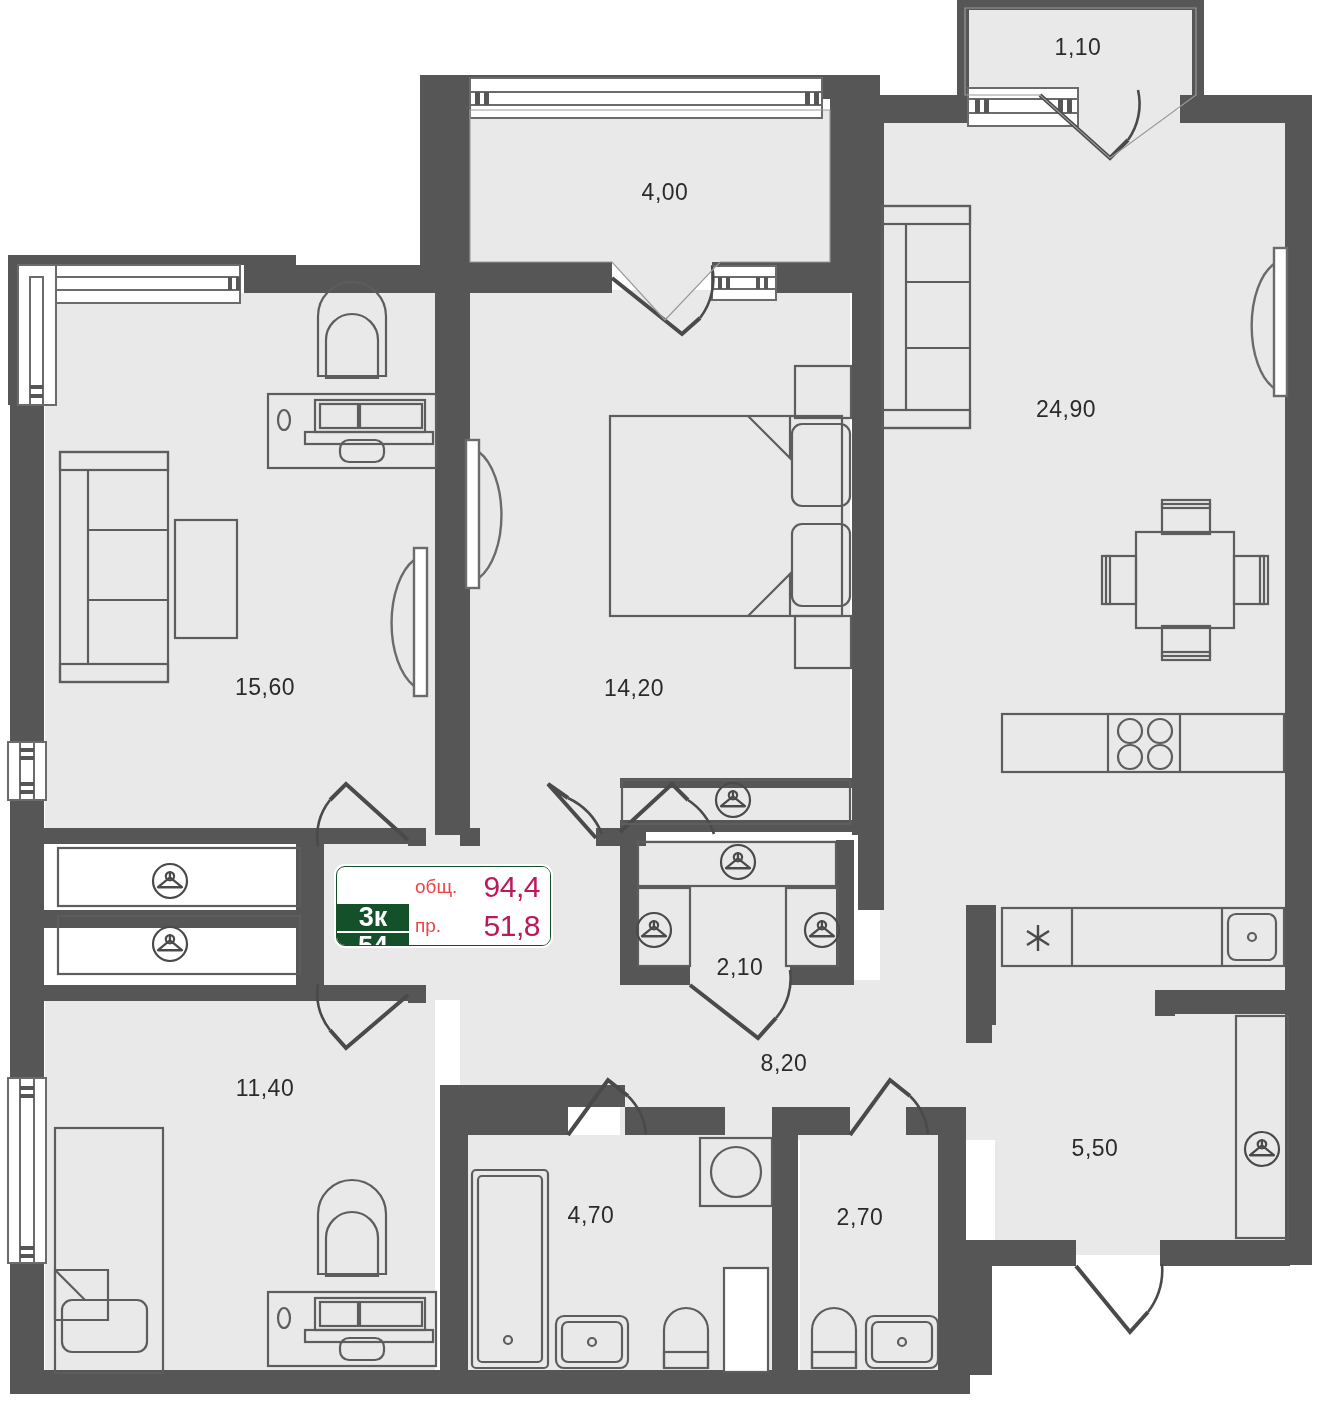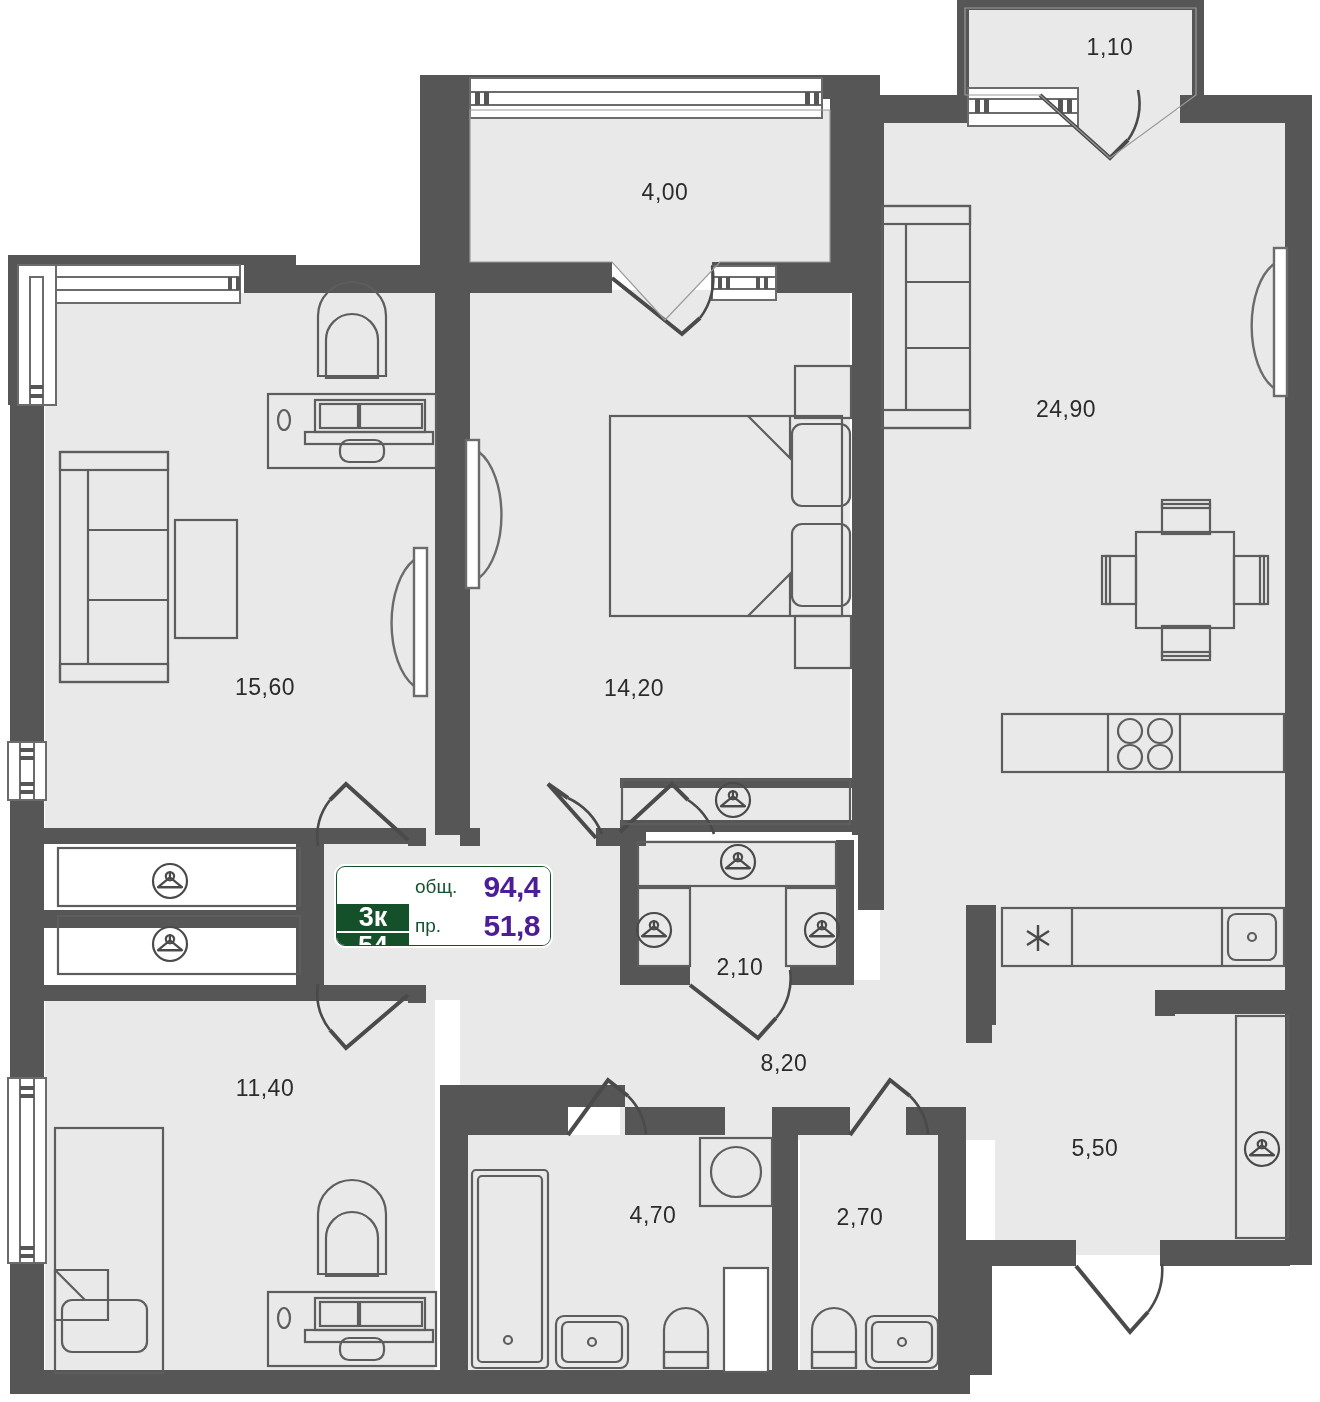--- a/index.html
+++ b/index.html
@@ -52,26 +52,26 @@
     flex-direction:column;
     background:#ffffff;
   }
   .badge-row{
     flex:1;
     display:flex;
     align-items:center;
     padding:0 10px 0 6px;
     gap:4px;
   }
-  .badge-key{font-size:19px;color:#14532d;}
+  .badge-key{font-size:19px;color:#ef4444;}
   .badge-val{
     margin-left:auto;
     font-size:30px;
-    font-weight:bold;
-    color:#4c1d95;
+    font-weight:normal;
+    color:#be185d;
     letter-spacing:-0.5px;
   }
 </style>
 </head>
 <body>
 
 <div id="plan-root">
 
   <svg id="plan-svg" viewBox="0 0 1320 1402">
     <defs>
@@ -450,28 +450,28 @@
       <use href="#hanger-glyph" x="1262" y="1149"></use>
     </g>
 
     <g fill="none" stroke="#9a9a9a" stroke-width="1.2">
       <path d="M470 110 H830 V262 H720 L665 320 L612 262 H470 Z"></path>
       <path d="M965 8 H1196 V95 L1110 158 L1040 95 H965 Z"></path>
     </g>
   </svg>
 
   <div class="area-label" style="left:665px;top:192px;">4,00</div>
-  <div class="area-label" style="left:1110px;top:47px;">1,10</div>
+  <div class="area-label" style="left:1078px;top:47px;">1,10</div>
   <div class="area-label" style="left:1066px;top:409px;">24,90</div>
   <div class="area-label" style="left:265px;top:687px;">15,60</div>
   <div class="area-label" style="left:634px;top:688px;">14,20</div>
   <div class="area-label" style="left:265px;top:1088px;">11,40</div>
   <div class="area-label" style="left:740px;top:967px;">2,10</div>
   <div class="area-label" style="left:784px;top:1063px;">8,20</div>
-  <div class="area-label" style="left:653px;top:1215px;">4,70</div>
+  <div class="area-label" style="left:591px;top:1215px;">4,70</div>
   <div class="area-label" style="left:860px;top:1217px;">2,70</div>
   <div class="area-label" style="left:1095px;top:1148px;">5,50</div>
 
   <div id="info-badge">
     <div id="badge-left">
       <div id="badge-rooms">3к</div>
       <div id="badge-number">54</div>
     </div>
     <div id="badge-right">
       <div class="badge-row">

